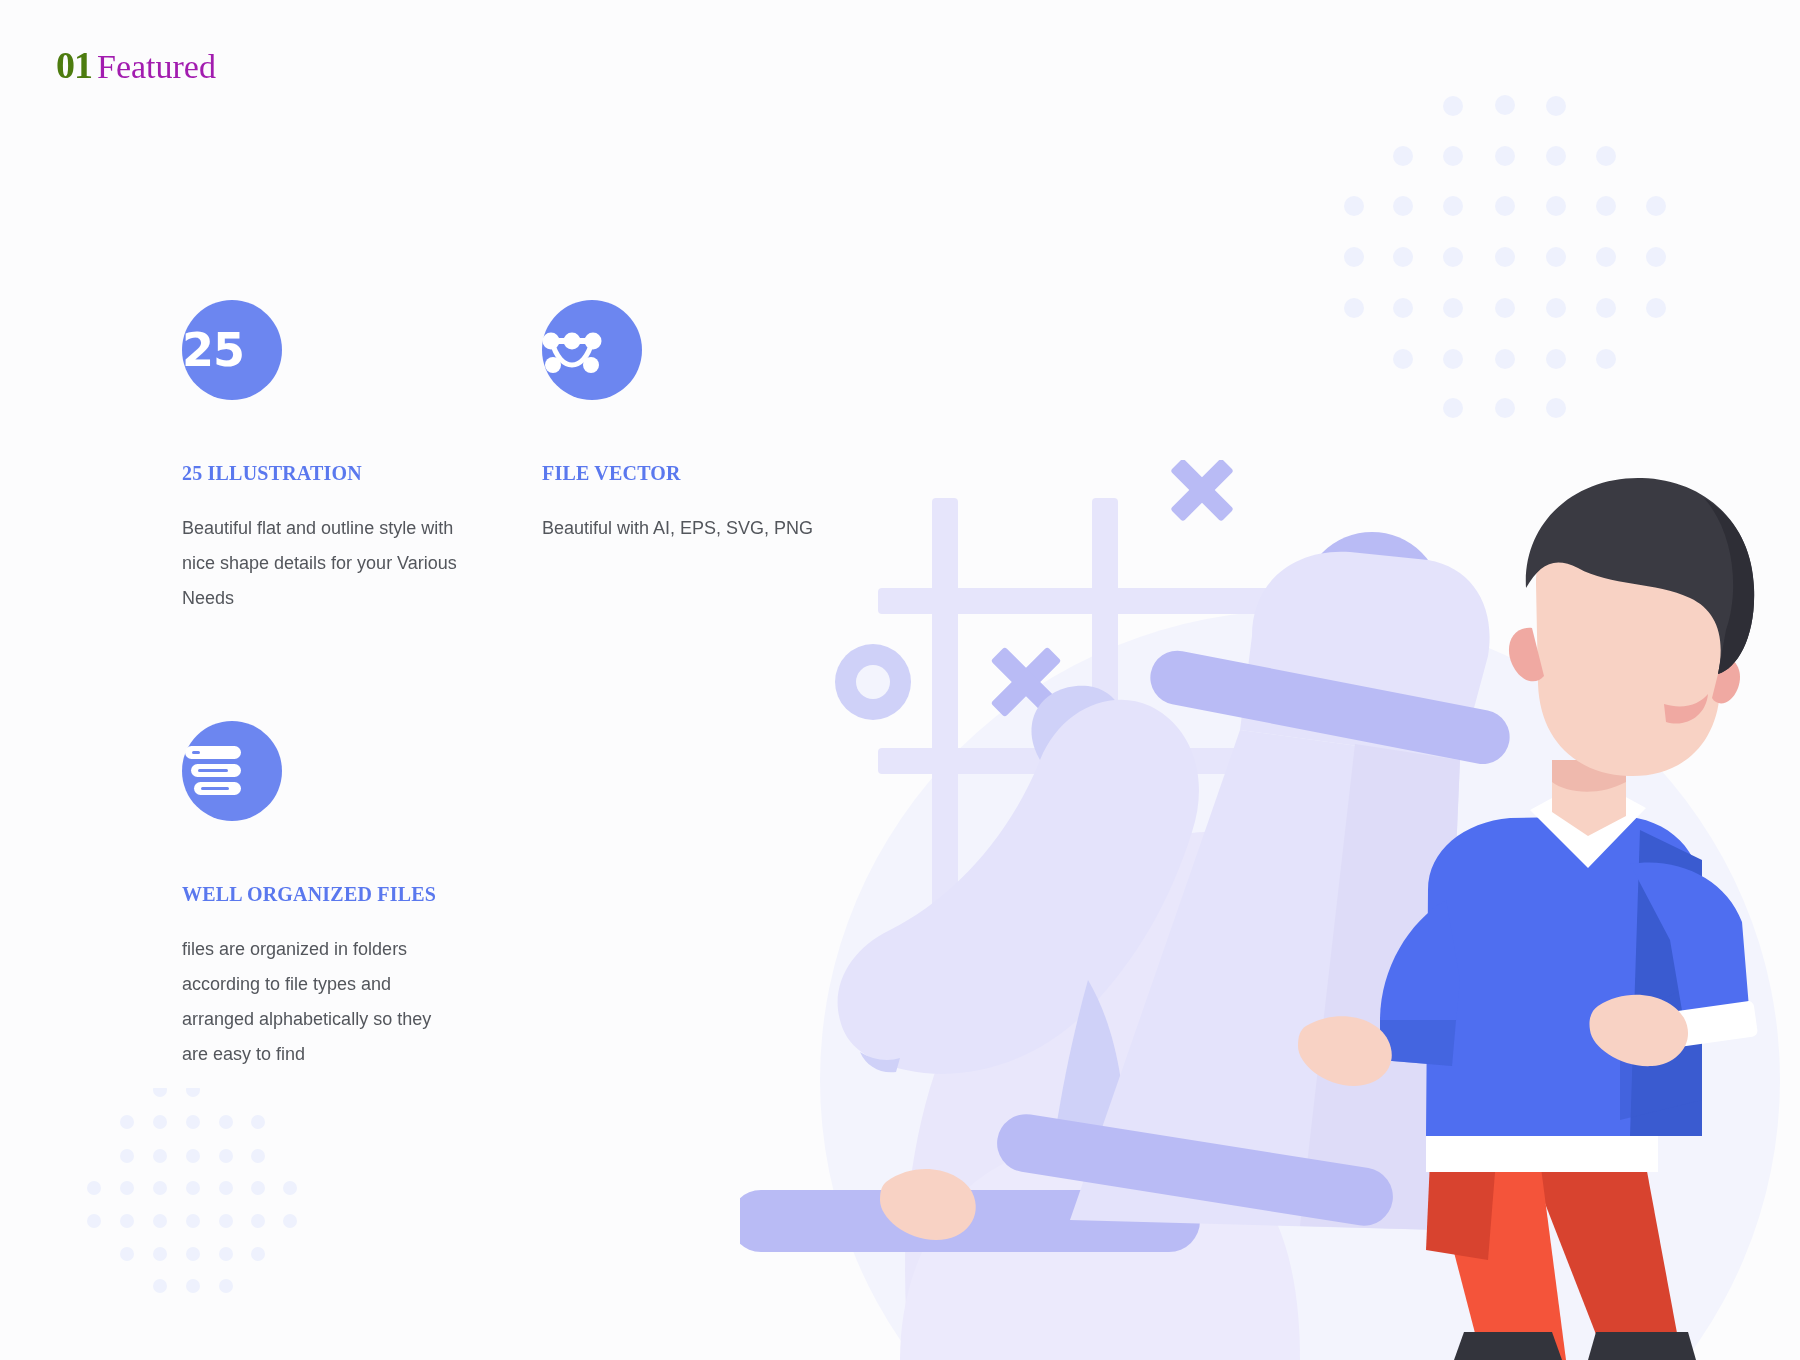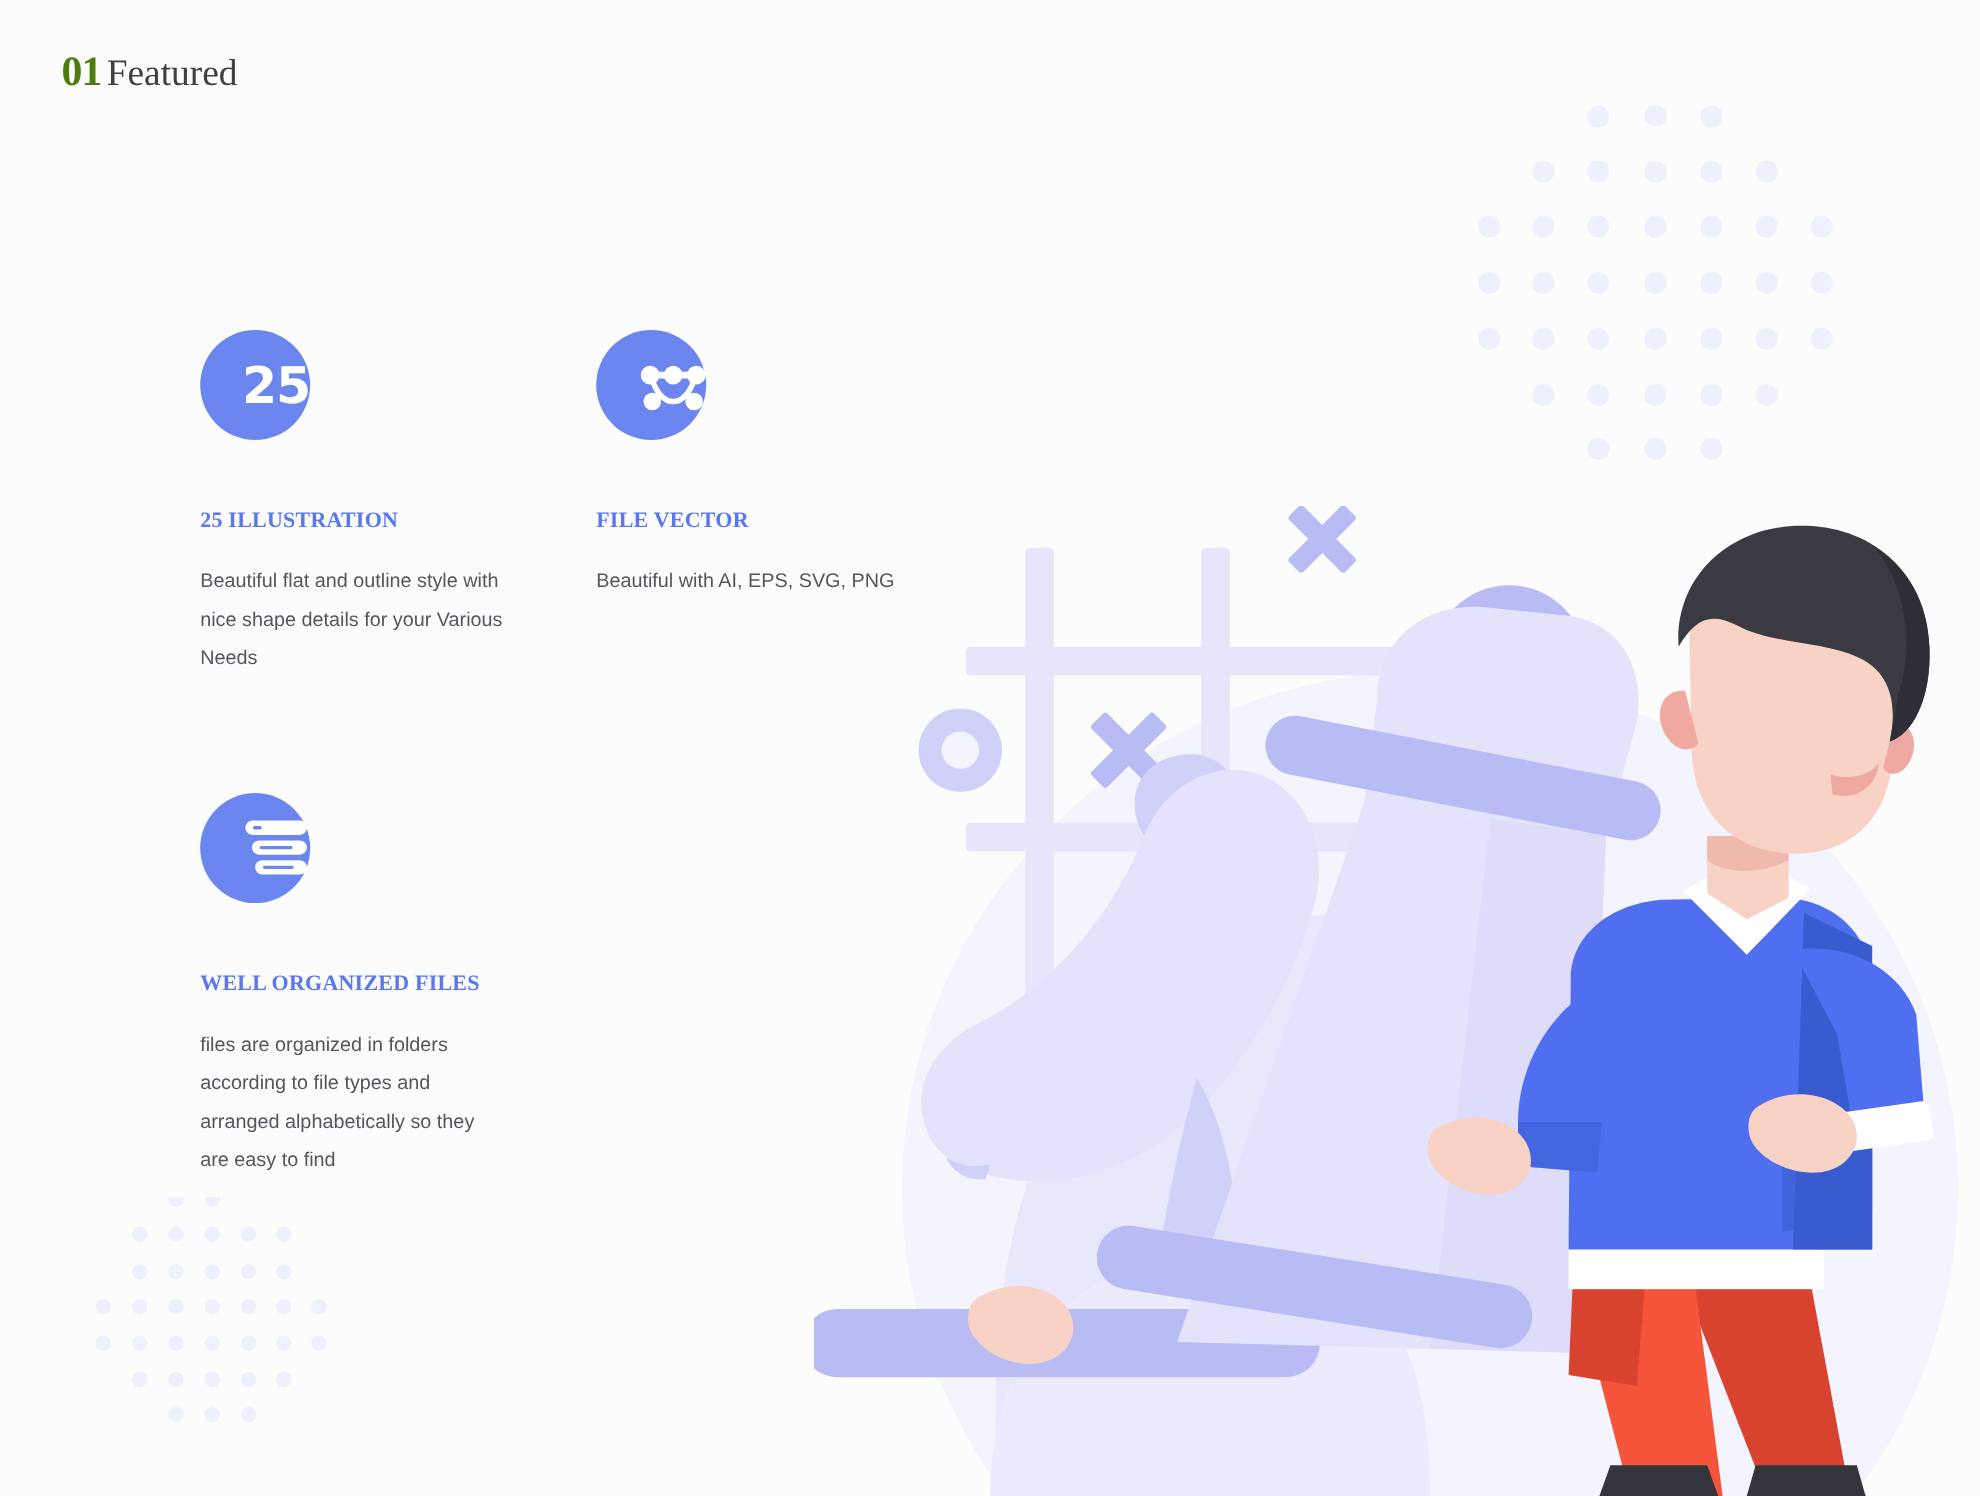--- a/index.html
+++ b/index.html
@@ -38,41 +38,41 @@
     font-family:"Liberation Serif", serif;
     font-weight:bold;
     font-size:38px;
     color:#4d7c0f;
     letter-spacing:-1px;
     line-height:1;
   }
   #section-title {
     font-family:"Liberation Serif", serif;
     font-size:34px;
-    color:#404040;
+    color:#a21caf;
     margin-left:5px;
     line-height:1;
   }
 
   
   #feature-grid {
     position:absolute;
     left:182px; top:300px;
     display:grid;
     grid-template-columns:360px 360px;
     grid-template-rows:auto auto;
     row-gap:105px;
     column-gap:0px;
   }
   .feature-card { width:330px; }
 
   .feature-icon {
     width:100px; height:100px;
     border-radius:50%;
-    display:flex; align-items:center; justify-content:flex-end;
+    display:flex; align-items:center; justify-content:flex-start;
     margin-bottom:62px;
   }
   .feature-icon svg { display:block; }
   .icon-num {
     font-family:"DejaVu Sans", sans-serif;
     font-weight:bold;
     font-size:46px;
     color:#ffffff;
     letter-spacing:-1px;
   }

